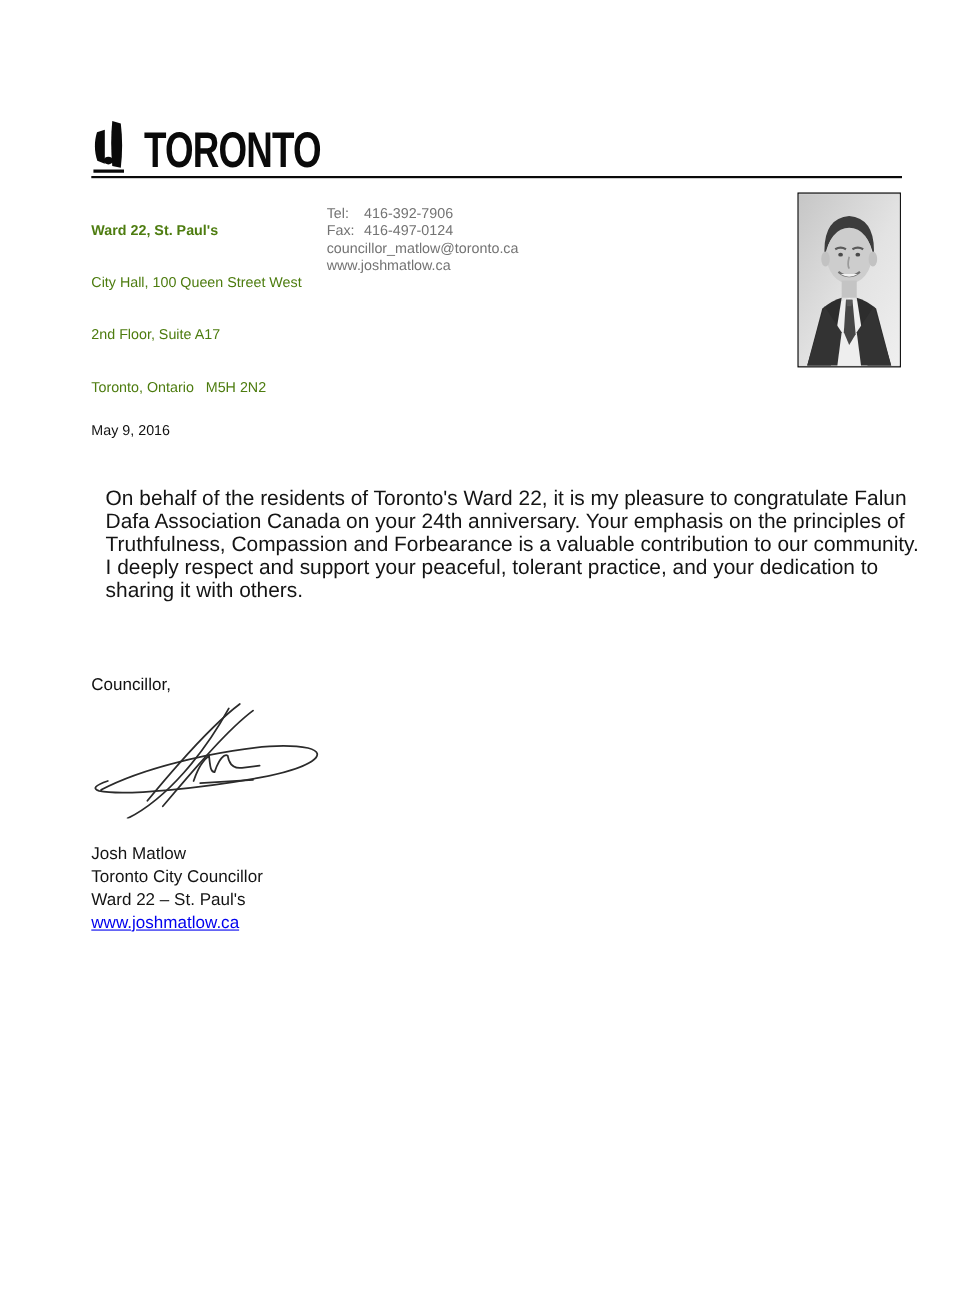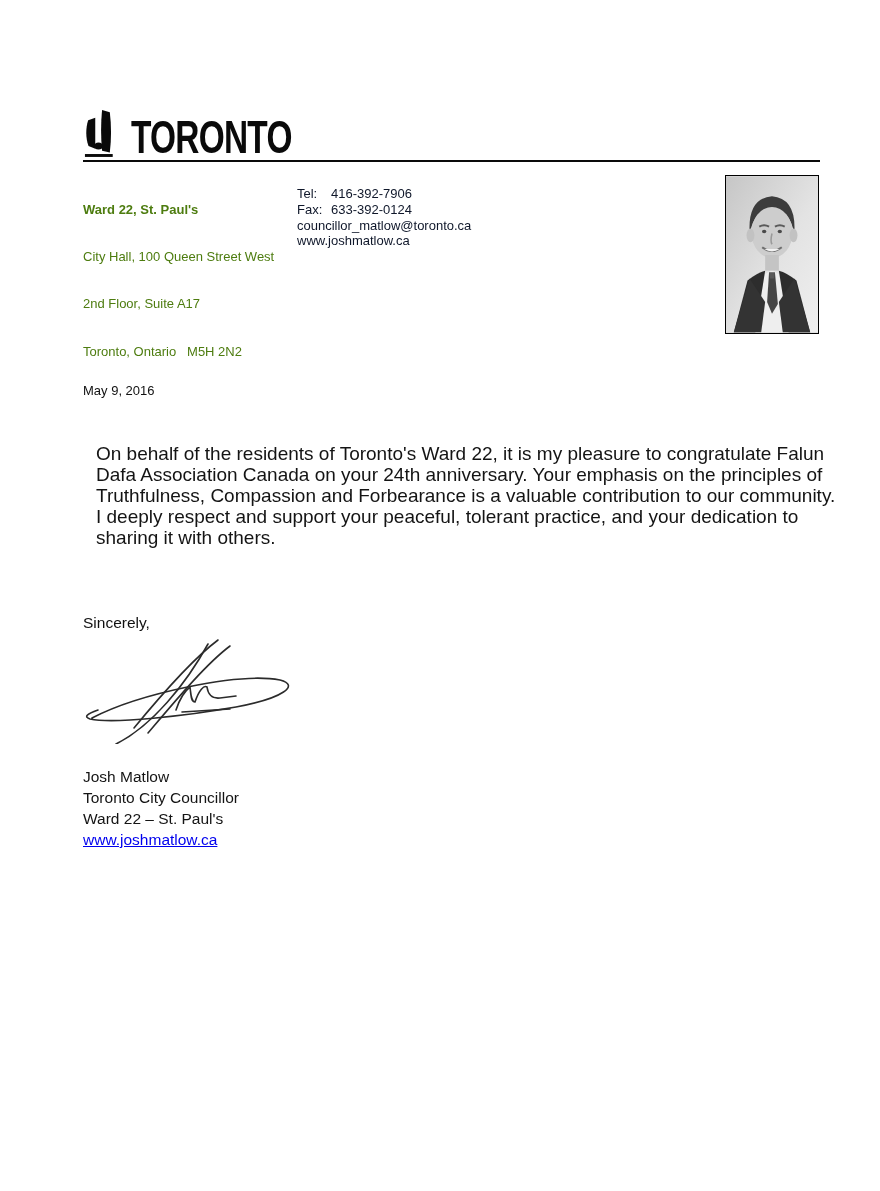--- a/index.html
+++ b/index.html
@@ -56,21 +56,21 @@
     line-height: 15.8px;
     white-space: pre-wrap;
     color: #4d7c0f;
   }
   .address-block .bold { font-weight: bold; }
   .contact-block {
     position: absolute;
     left: 297px; top: 142px;
     font-size: 13px;
     line-height: 15.8px;
-    color: #0f172a;
+    color: #737373;
   }
   .contact-row { display: flex; }
   .contact-row .lbl { width: 34px; flex: 0 0 34px; }
   .photo-frame {
     position: absolute;
     left: 725px; top: 131px;
     width: 94px; height: 159px;
     border: 1.5px solid #000;
     background: #d9d9d9;
     overflow: hidden;
@@ -141,21 +141,21 @@
     <div>Toronto, Ontario   M5H 2N2</div>
   </div>
 
   <div class="contact-block">
     <div class="contact-row">
       <span class="lbl">Tel:</span>
       <span>416-392-7906</span>
     </div>
     <div class="contact-row">
       <span class="lbl">Fax:</span>
-      <span>633-392-0124</span>
+      <span>416-497-0124</span>
     </div>
     <div>councillor_matlow@toronto.ca</div>
     <div>www.joshmatlow.ca</div>
   </div>
 
   <div class="photo-frame">
     <svg viewBox="0 0 94 159" aria-hidden="true">
       <defs>
         <linearGradient id="bgg" x1="0" y1="0" x2="1" y2="1">
           <stop offset="0" stop-color="#c6c6c6"></stop>
@@ -192,21 +192,21 @@
 
       <path d="M44,98 L50,98 L53,130 L47,140 L42,128 Z" fill="#464646"></path>
       <path d="M44,98 L50,98 L49,104 L45,104 Z" fill="#5a5a5a"></path>
     </svg>
   </div>
 
   <div class="date-line">May 9, 2016</div>
 
   <p class="body-par">On behalf of the residents of Toronto's Ward 22, it is my pleasure to congratulate Falun Dafa Association Canada on your 24th anniversary. Your emphasis on the principles of Truthfulness, Compassion and Forbearance is a valuable contribution to our community. I deeply respect and support your peaceful, tolerant practice, and your dedication to sharing it with others.</p>
 
-  <div class="closing-line">Sincerely,</div>
+  <div class="closing-line">Councillor,</div>
 
   <div class="signature">
     <svg viewBox="0 0 245 112" aria-hidden="true">
       <g fill="none" stroke="#2b2b2b" stroke-width="1.6" stroke-linecap="round">
 
         <path d="M14,86 C60,62 160,40 202,48 C222,53 206,66 158,75 C108,84 36,92 12,87 C6,85 8,82 20,78"></path>
 
         <path d="M56,96 C84,62 116,26 140,8"></path>
         <path d="M70,101 C98,68 128,32 152,14"></path>
 

